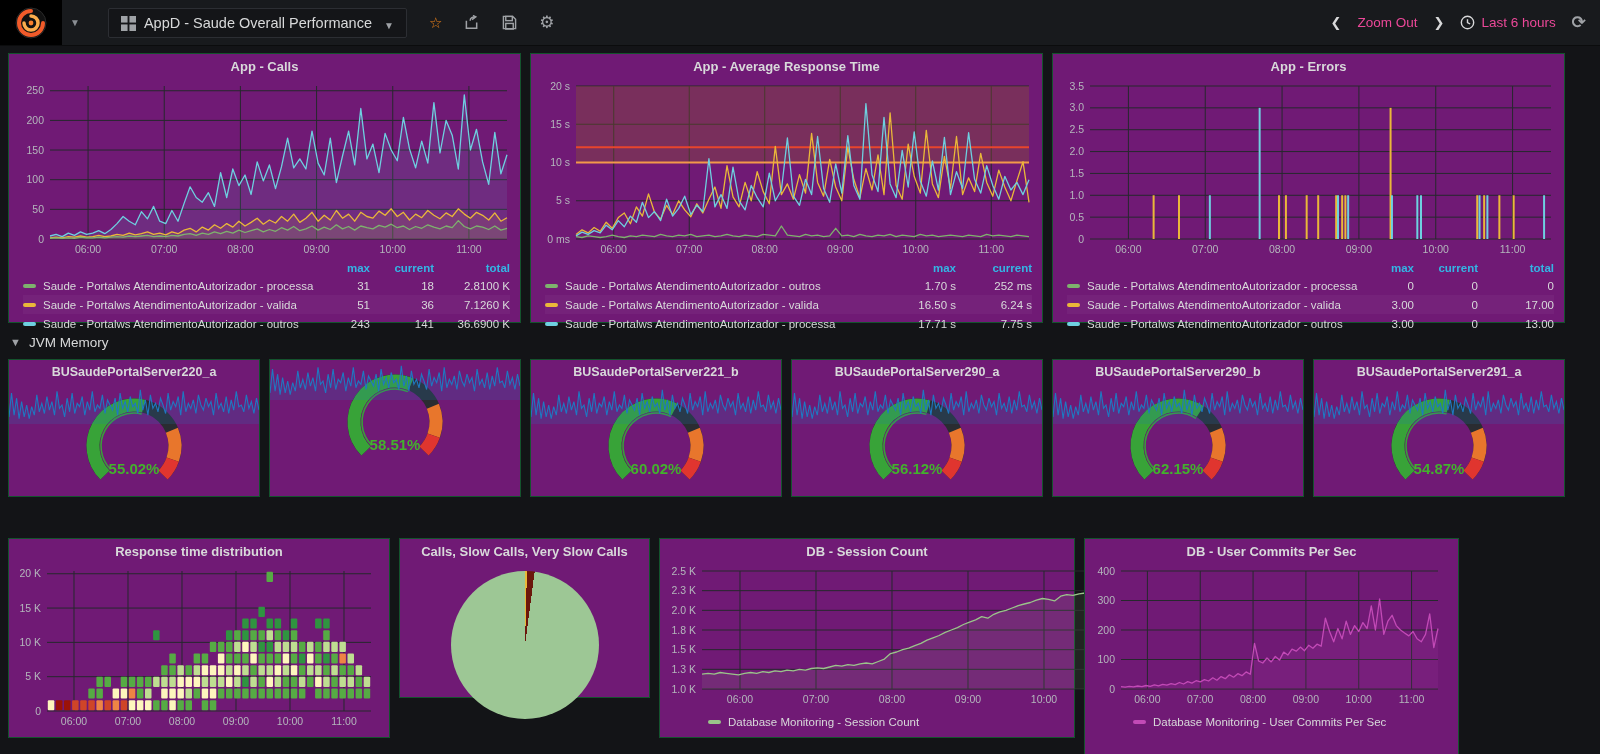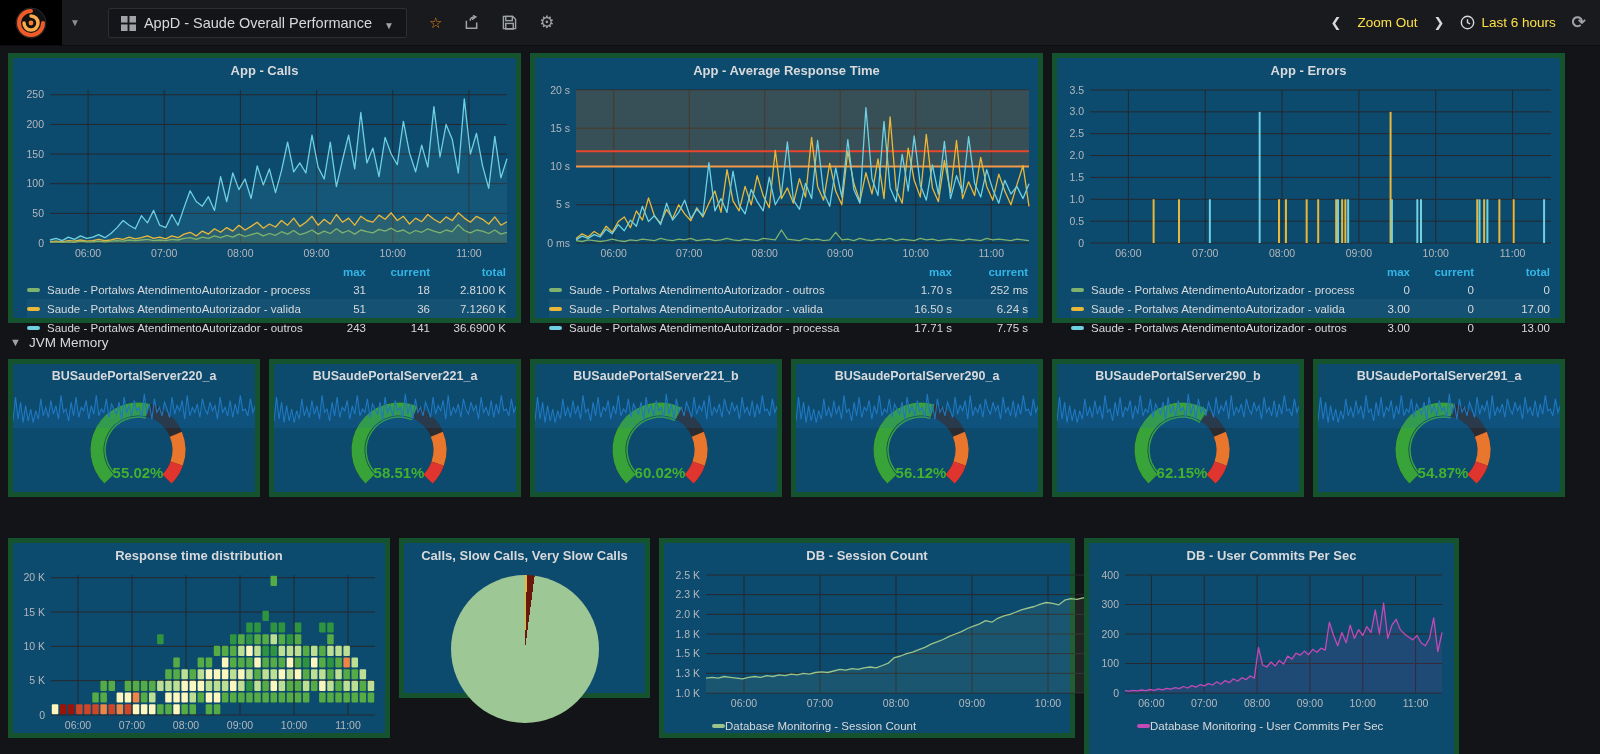--- a/index.html
+++ b/index.html
@@ -8,27 +8,27 @@
   .navbar{height:45px;background:#181a1d;border-bottom:1px solid #0b0c0d;display:flex;align-items:center;position:relative;}
   .logo-box{width:62px;height:45px;background:#000;display:flex;align-items:center;justify-content:center;}
   .logo-caret{color:#8a8e94;font-size:10px;margin:0 14px 0 8px;cursor:pointer;}
   .dash-title-widget{display:flex;align-items:flex-end;gap:8px;background:#141518;border:1px solid #2c2e33;border-radius:2px;
     padding:6px 12px;margin-left:14px;cursor:pointer;}
   .dash-title-widget .t{font-size:14.5px;color:#d8d9da;}
   .dash-title-widget .caret{color:#9fa2a6;font-size:10px;margin-left:4px;}
   .nav-icons{display:flex;align-items:center;gap:22px;margin-left:22px;}
   .nav-ic{color:#9fa2a6;font-size:15px;cursor:pointer;display:flex;align-items:center;}
   .nav-right{position:absolute;right:14px;top:0;height:45px;display:flex;align-items:center;gap:16px;}
-  .nav-right .txt{font-size:13.5px;color:#fde047;cursor:pointer;}
+  .nav-right .txt{font-size:13.5px;color:#ec4899;cursor:pointer;}
   .chev{color:#d8d9da;font-size:13px;font-weight:bold;cursor:pointer;}
   .timepicker{display:flex;align-items:center;gap:6px;cursor:pointer;}
   
   .dash{padding:7px 0 0 8px;width:1557px;}
   .row{display:flex;gap:9px;}
-  .panel{background:#0c4a6e;border:5px solid #14532d;box-sizing:border-box;position:relative;}
+  .panel{background:#701a75;border:1px solid #14532d;box-sizing:border-box;position:relative;}
   .ptitle{text-align:center;font-size:13px;font-weight:bold;color:#d8d9da;padding-top:5px;height:19px;cursor:pointer;}
   
   .p-big{width:513px;height:270px;}
   .p-big svg{display:block;margin:0 auto;}
   .legend{padding:0 10px 0 14px;font-size:11.5px;}
   .lg-head{display:flex;color:#33b5e5;font-weight:bold;height:17px;align-items:center;}
   .lg-row{display:flex;height:19px;align-items:center;cursor:pointer;}
   .lg-row:nth-child(odd){background:rgba(255,255,255,0.04);}
   .lg-label{flex:1;display:flex;align-items:center;gap:7px;white-space:nowrap;overflow:hidden;}
   .swatch{width:13px;height:4px;border-radius:2px;flex:none;}
@@ -43,21 +43,21 @@
   .gauge-wrap{position:relative;height:112px;}
   .gauge-wrap svg{position:absolute;left:0;top:0;}
   .spark{position:absolute;left:0;bottom:0;}
   
   .row-bottom{margin-top:41px;}
   .p-heat{width:382px;height:200px;}
   .p-pie{width:251px;height:160px;}
   .p-sess{width:416px;height:200px;}
   .p-comm{width:375px;height:228px;}
   .pie-circle{width:148px;height:148px;border-radius:50%;margin:8px auto 0;}
-  .mini-legend{display:flex;align-items:center;font-size:11.5px;padding-left:48px;height:18px;cursor:pointer;}
+  .mini-legend{display:flex;align-items:center;gap:7px;font-size:11.5px;padding-left:48px;height:18px;cursor:pointer;}
 </style>
 </head>
 <body>
 
 <div class="navbar">
   <div class="logo-box">
     <svg width="34" height="34" viewBox="0 0 34 34">
       <circle cx="17" cy="17" r="15" fill="#111" stroke="#2a2a2a"></circle>
       <path d="M17 5 A12 12 0 1 0 29 17" fill="none" stroke="#f15b2a" stroke-width="4" stroke-linecap="round"></path>
       <path d="M17 10 A7 7 0 1 1 10 17" fill="none" stroke="#fbad4c" stroke-width="3.5" stroke-linecap="round"></path>
@@ -356,21 +356,20 @@
             <path d="M 101.67 85.33 A 33 33 0 0 1 132.73 29.92" stroke="#38a338" stroke-width="1.5" fill="none"></path>
             <text x="125" y="90" fill="#43b12d" font-size="15" font-weight="bold" text-anchor="middle">55.02%</text>
           </svg>
           <svg width="250" height="40" class="spark">
             <polygon points="0.0,32.9 2.5,9.1 5.1,31.2 7.6,14.2 10.1,34.6 12.6,17.6 15.2,32.9 17.7,21.0 20.2,34.6 22.7,22.7 25.3,31.2 27.8,10.8 30.3,27.8 32.8,19.3 35.4,29.5 37.9,12.5 40.4,26.1 42.9,17.6 45.5,31.2 48.0,7.4 50.5,24.4 53.0,21.0 55.6,32.9 58.1,14.2 60.6,27.8 63.1,9.1 65.7,29.5 68.2,19.3 70.7,22.7 73.2,12.5 75.8,31.2 78.3,17.6 80.8,26.1 83.3,7.4 85.9,27.8 88.4,21.0 90.9,24.4 93.4,10.8 96.0,29.5 98.5,15.9 101.0,21.0 103.5,26.1 106.1,14.2 108.6,31.2 111.1,9.1 113.6,24.4 116.2,17.6 118.7,27.8 121.2,12.5 123.7,22.7 126.3,19.3 128.8,29.5 131.3,5.7 133.8,26.1 136.4,15.9 138.9,31.2 141.4,10.8 143.9,24.4 146.5,19.3 149.0,27.8 151.5,14.2 154.0,21.0 156.6,29.5 159.1,9.1 161.6,26.1 164.1,17.6 166.7,22.7 169.2,12.5 171.7,31.2 174.2,7.4 176.8,27.8 179.3,19.3 181.8,24.4 184.3,15.9 186.9,29.5 189.4,10.8 191.9,21.0 194.4,26.1 197.0,14.2 199.5,22.7 202.0,17.6 204.5,31.2 207.1,9.1 209.6,24.4 212.1,19.3 214.6,27.8 217.2,12.5 219.7,29.5 222.2,15.9 224.7,26.1 227.3,7.4 229.8,22.7 232.3,21.0 234.8,27.8 237.4,10.8 239.9,24.4 242.4,17.6 244.9,29.5 247.5,14.2 250.0,26.1 250,40 0,40" fill="rgba(31,120,193,0.18)"></polygon>
             <polyline points="0.0,32.9 2.5,9.1 5.1,31.2 7.6,14.2 10.1,34.6 12.6,17.6 15.2,32.9 17.7,21.0 20.2,34.6 22.7,22.7 25.3,31.2 27.8,10.8 30.3,27.8 32.8,19.3 35.4,29.5 37.9,12.5 40.4,26.1 42.9,17.6 45.5,31.2 48.0,7.4 50.5,24.4 53.0,21.0 55.6,32.9 58.1,14.2 60.6,27.8 63.1,9.1 65.7,29.5 68.2,19.3 70.7,22.7 73.2,12.5 75.8,31.2 78.3,17.6 80.8,26.1 83.3,7.4 85.9,27.8 88.4,21.0 90.9,24.4 93.4,10.8 96.0,29.5 98.5,15.9 101.0,21.0 103.5,26.1 106.1,14.2 108.6,31.2 111.1,9.1 113.6,24.4 116.2,17.6 118.7,27.8 121.2,12.5 123.7,22.7 126.3,19.3 128.8,29.5 131.3,5.7 133.8,26.1 136.4,15.9 138.9,31.2 141.4,10.8 143.9,24.4 146.5,19.3 149.0,27.8 151.5,14.2 154.0,21.0 156.6,29.5 159.1,9.1 161.6,26.1 164.1,17.6 166.7,22.7 169.2,12.5 171.7,31.2 174.2,7.4 176.8,27.8 179.3,19.3 181.8,24.4 184.3,15.9 186.9,29.5 189.4,10.8 191.9,21.0 194.4,26.1 197.0,14.2 199.5,22.7 202.0,17.6 204.5,31.2 207.1,9.1 209.6,24.4 212.1,19.3 214.6,27.8 217.2,12.5 219.7,29.5 222.2,15.9 224.7,26.1 227.3,7.4 229.8,22.7 232.3,21.0 234.8,27.8 237.4,10.8 239.9,24.4 242.4,17.6 244.9,29.5 247.5,14.2 250.0,26.1" fill="none" stroke="#1f78c1" stroke-width="1.1"></polyline>
           </svg>
         </div>
       </div>
       <div class="panel p-gauge">
-        <div class="ptitle">BUSaudePortalServer221_a</div>
         <div class="gauge-wrap">
           <svg width="250" height="112">
             <path d="M 96.01 90.99 A 41 41 0 1 1 153.99 90.99" stroke="#2a2c31" stroke-width="13" fill="none"></path>
             <path d="M 162.88 46.31 A 41 41 0 0 1 163.68 75.58" stroke="#e8762c" stroke-width="13" fill="none"></path>
             <path d="M 163.68 75.58 A 41 41 0 0 1 153.99 90.99" stroke="#e0352f" stroke-width="13" fill="none"></path>
             <path d="M 96.01 90.99 A 41 41 0 0 1 141.00 24.25" stroke="#38a338" stroke-width="13" fill="none"></path>
             <path d="M 101.67 85.33 A 33 33 0 0 1 137.88 31.62" stroke="#38a338" stroke-width="1.5" fill="none"></path>
             <text x="125" y="90" fill="#43b12d" font-size="15" font-weight="bold" text-anchor="middle">58.51%</text>
           </svg>
           <svg width="250" height="40" class="spark">

